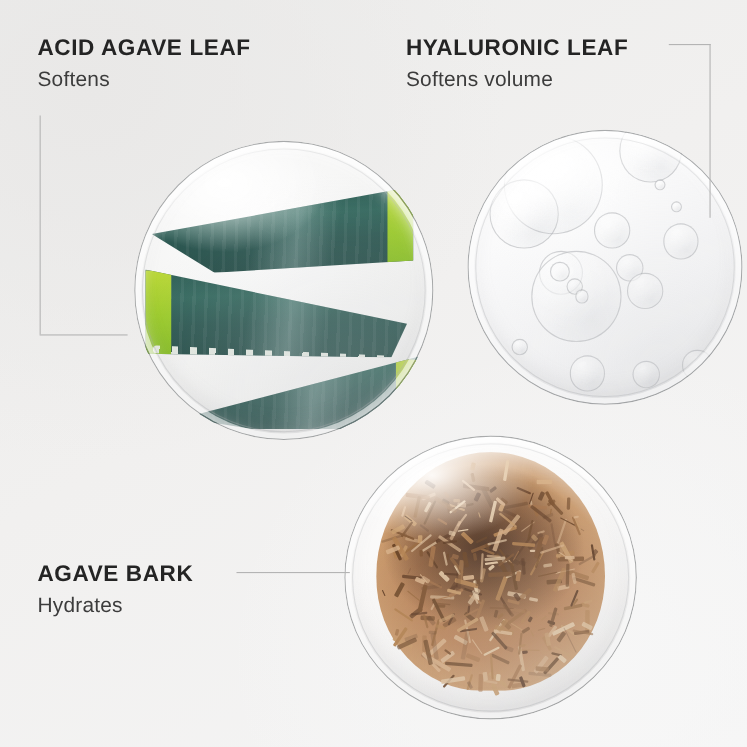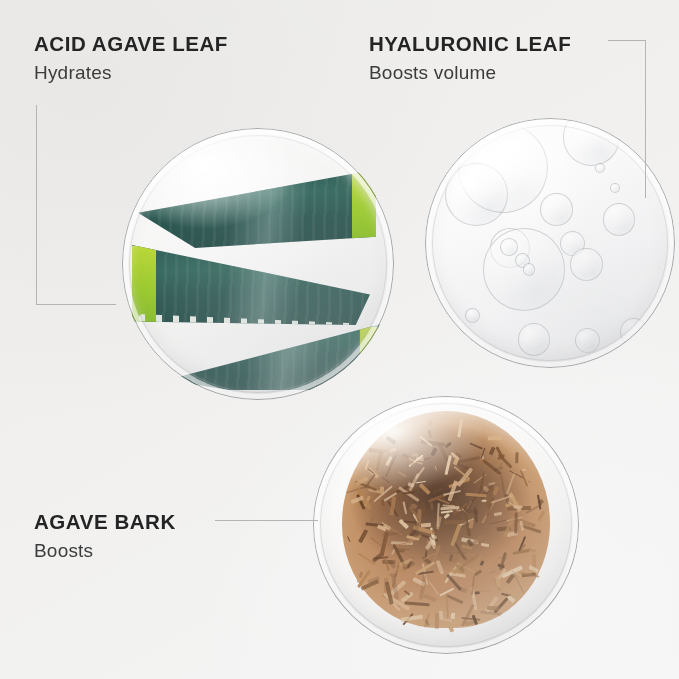--- a/index.html
+++ b/index.html
@@ -545,24 +545,24 @@
   <div class="seg h"></div>
   <div class="seg v"></div>
 </div>
 
 <div class="conn" id="conn-willow">
   <div class="seg h"></div>
 </div>
 
 <div class="label" id="label-agave">
   <div class="title">ACID AGAVE LEAF</div>
-  <div class="sub">Hydrates</div>
+  <div class="sub">Softens</div>
 </div>
 
 <div class="label" id="label-hyal">
   <div class="title">HYALURONIC LEAF</div>
-  <div class="sub">Boosts volume</div>
+  <div class="sub">Softens volume</div>
 </div>
 
 <div class="label" id="label-willow">
   <div class="title">AGAVE BARK</div>
-  <div class="sub">Boosts</div>
+  <div class="sub">Hydrates</div>
 </div>
 
 </body></html>

